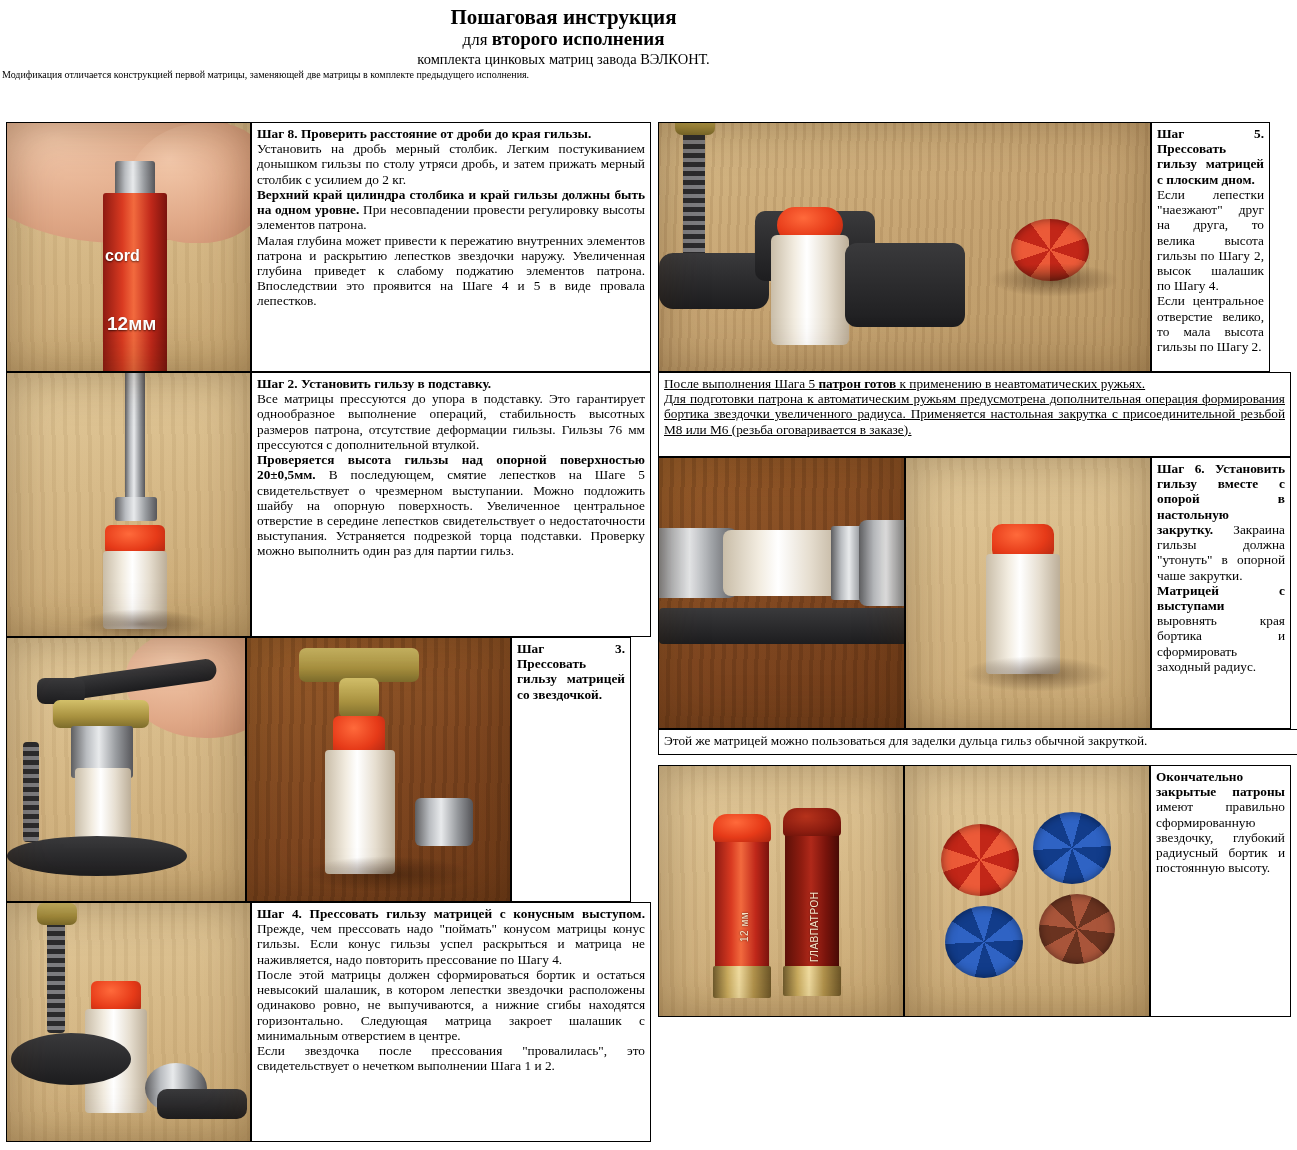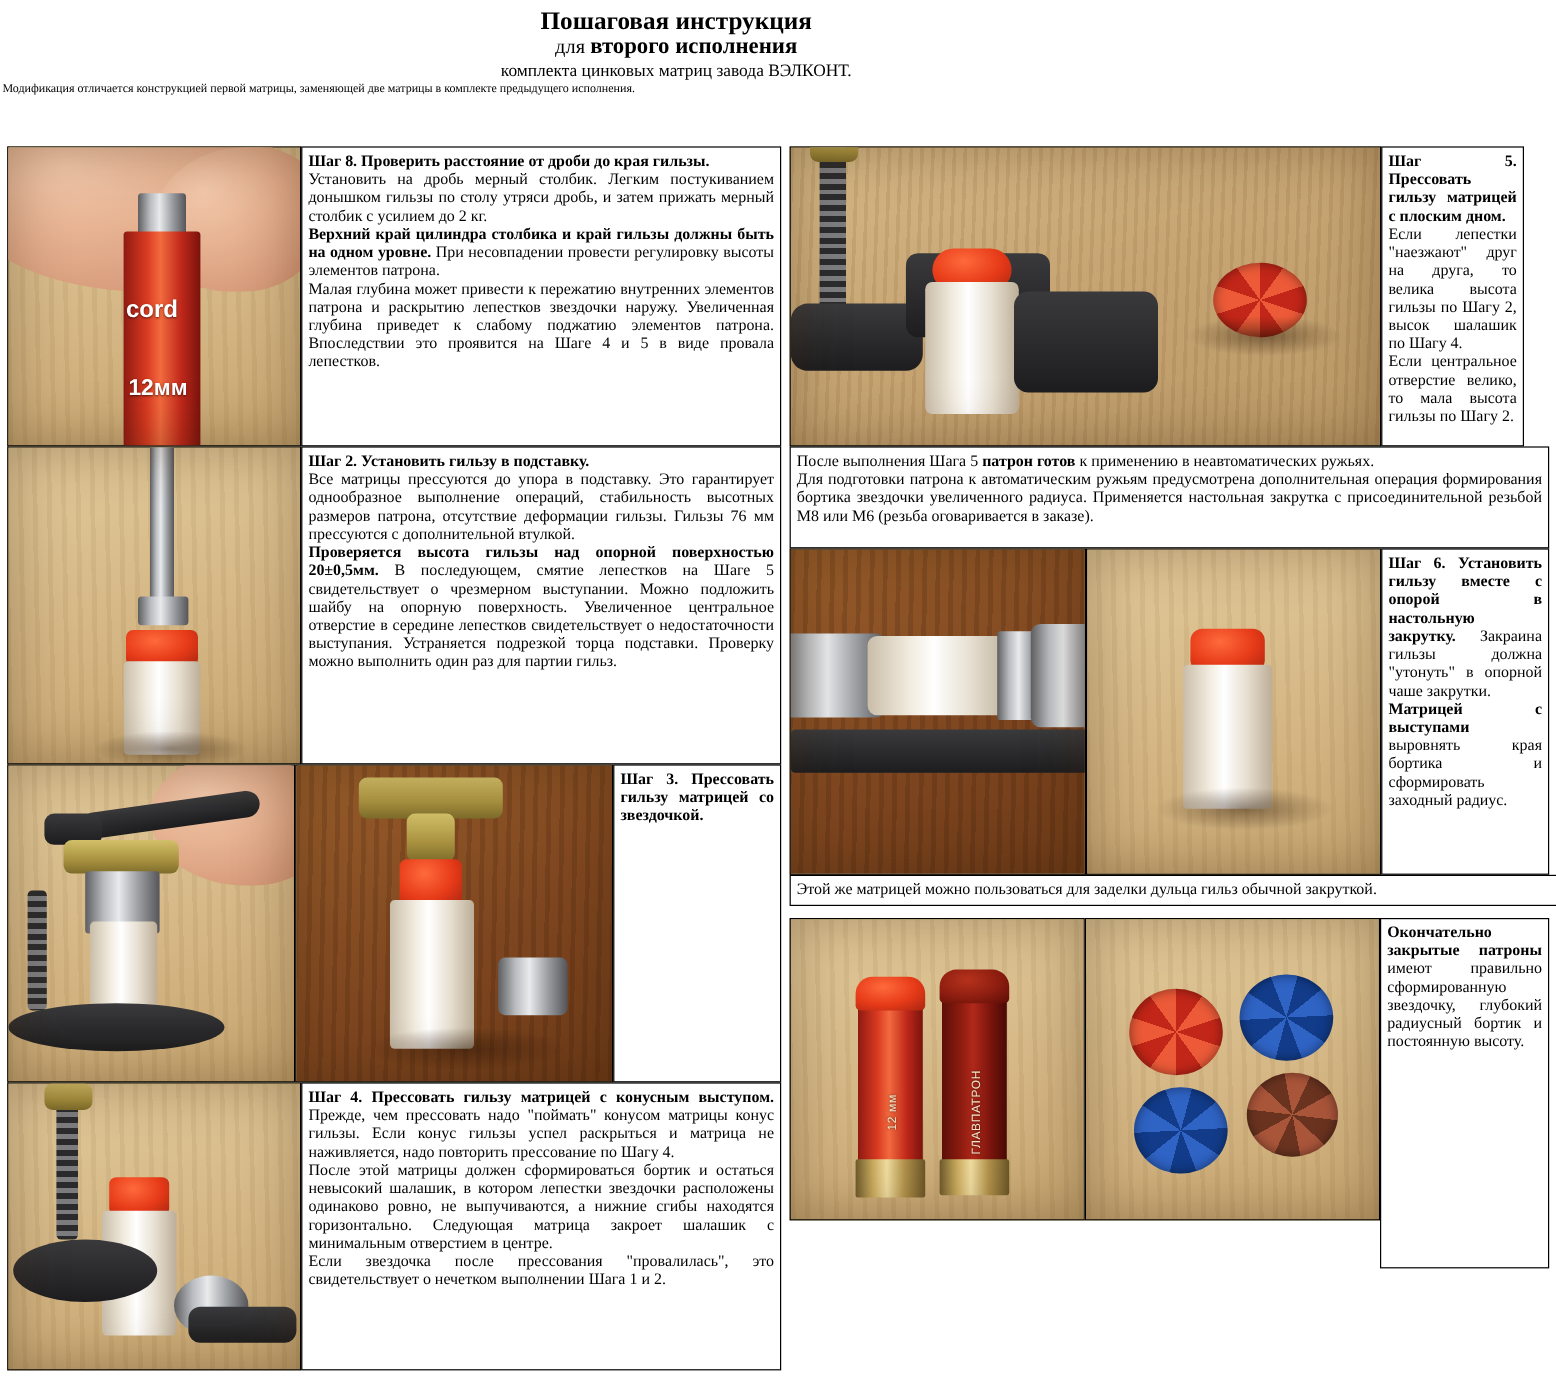--- a/index.html
+++ b/index.html
@@ -231,21 +231,21 @@
 
     <div class="col-left">
 
       <div class="row">
         <div class="cell photo" style="width:245px;height:250px;">
           <div class="wood light"></div>
           <div class="hand" style="left:-40px;top:-30px;width:290px;height:150px;"></div>
           <div class="hand" style="left:120px;top:0px;width:140px;height:120px;border-radius:60% 40% 50% 50%;"></div>
           <div class="steel" style="left:108px;top:38px;width:40px;height:36px;"></div>
           <div class="shell-red" style="left:96px;top:70px;width:64px;height:180px;"></div>
-          <div class="big-label" style="left:98px;top:124px;font-size:20px;">cord</div>
+          <div class="big-label" style="left:98px;top:124px;font-size:16px;">cord</div>
           <div class="big-label" style="left:100px;top:190px;font-size:19px;">12мм</div>
           <div class="vign"></div>
         </div>
         <div class="cell txt" style="width:400px;height:250px;">
           <p><b>Шаг 8. Проверить расстояние от дроби до края гильзы.</b></p>
           <p>Установить на дробь мерный столбик. Легким постукиванием донышком гильзы по столу утряси дробь, и затем прижать мерный столбик с усилием до 2 кг.</p>
           <p><b>Верхний край цилиндра столбика и край гильзы должны быть на одном уровне.</b><span> При несовпадении провести регулировку высоты элементов патрона.</span></p>
           <p>Малая глубина может привести к пережатию внутренних элементов патрона и раскрытию лепестков звездочки наружу. Увеличенная глубина приведет к слабому поджатию элементов патрона. Впоследствии это проявится на Шаге 4 и 5 в виде провала лепестков.</p>
         </div>
       </div>
@@ -284,21 +284,21 @@
         <div class="cell photo" style="width:265px;height:265px;">
           <div class="wood dark"></div>
           <div class="knob-olive" style="left:52px;top:10px;width:120px;height:34px;"></div>
           <div class="knob-olive" style="left:92px;top:40px;width:40px;height:40px;"></div>
           <div class="cap-red" style="left:86px;top:78px;width:52px;height:40px;border-radius:6px 6px 3px 3px;"></div>
           <div class="shell-white" style="left:78px;top:112px;width:70px;height:124px;"></div>
           <div class="steel" style="left:168px;top:160px;width:58px;height:48px;border-radius:6px;"></div>
           <div class="shadow-soft" style="left:56px;top:218px;width:170px;height:36px;"></div>
           <div class="vign"></div>
         </div>
-        <div class="cell txt" style="width:140px;height:265px;">
+        <div class="cell txt" style="width:120px;height:265px;">
           <p><b>Шаг 3. Прессовать гильзу матрицей со звездочкой.</b></p>
         </div>
       </div>
 
       <div class="row">
         <div class="cell photo" style="width:245px;height:240px;">
           <div class="wood light"></div>
           <div class="spring" style="left:40px;top:10px;width:18px;height:120px;"></div>
           <div class="knob-olive" style="left:30px;top:0px;width:40px;height:22px;"></div>
           <div class="cap-red" style="left:84px;top:78px;width:50px;height:32px;"></div>
@@ -334,21 +334,21 @@
           <div class="shadow-soft" style="left:330px;top:140px;width:130px;height:34px;"></div>
           <div class="vign"></div>
         </div>
         <div class="cell txt" style="width:119px;height:250px;">
           <p><b>Шаг 5. Прессовать гильзу матрицей с плоским дном.</b></p>
           <p>Если лепестки "наезжают" друг на друга, то велика высота гильзы по Шагу 2, высок шалашик по Шагу 4.</p>
           <p>Если центральное отверстие велико, то мала высота гильзы по Шагу 2.</p>
         </div>
       </div>
 
-      <div class="cell txt" style="width:633px;height:85px;">
+      <div class="cell txt" style="width:633px;height:85px;text-decoration:underline;">
         <p><span>После выполнения Шага 5 </span><b>патрон готов</b><span> к применению в неавтоматических ружьях.</span></p>
         <p> Для подготовки патрона к автоматическим ружьям предусмотрена дополнительная операция формирования бортика звездочки увеличенного радиуса. Применяется настольная закрутка с присоединительной резьбой М8 или М6 (резьба оговаривается в заказе).</p>
       </div>
 
       <div class="row">
         <div class="cell photo" style="width:247px;height:272px;">
           <div class="wood dark"></div>
           <div class="steel" style="left:-10px;top:70px;width:90px;height:70px;border-radius:10px;"></div>
           <div class="shell-white" style="left:64px;top:72px;width:120px;height:66px;border-radius:8px;"></div>
           <div class="steel" style="left:172px;top:68px;width:40px;height:74px;"></div>
@@ -387,20 +387,20 @@
           <div class="vign"></div>
         </div>
         <div class="cell photo" style="width:246px;height:252px;">
           <div class="wood light"></div>
           <div class="star-red" style="left:36px;top:58px;width:78px;height:72px;"></div>
           <div class="star-blue" style="left:128px;top:46px;width:78px;height:72px;"></div>
           <div class="star-blue" style="left:40px;top:140px;width:78px;height:72px;"></div>
           <div class="star-brown" style="left:134px;top:128px;width:76px;height:70px;"></div>
           <div class="vign"></div>
         </div>
-        <div class="cell txt" style="width:141px;height:292px;">
+        <div class="cell txt" style="width:141px;height:252px;">
           <p><b>Окончательно закрытые патроны</b><span> имеют правильно сформированную звездочку, глубокий радиусный бортик и постоянную высоту.</span></p>
         </div>
       </div>
 
     </div>
   </div>
 </div>
 
 </body></html>

